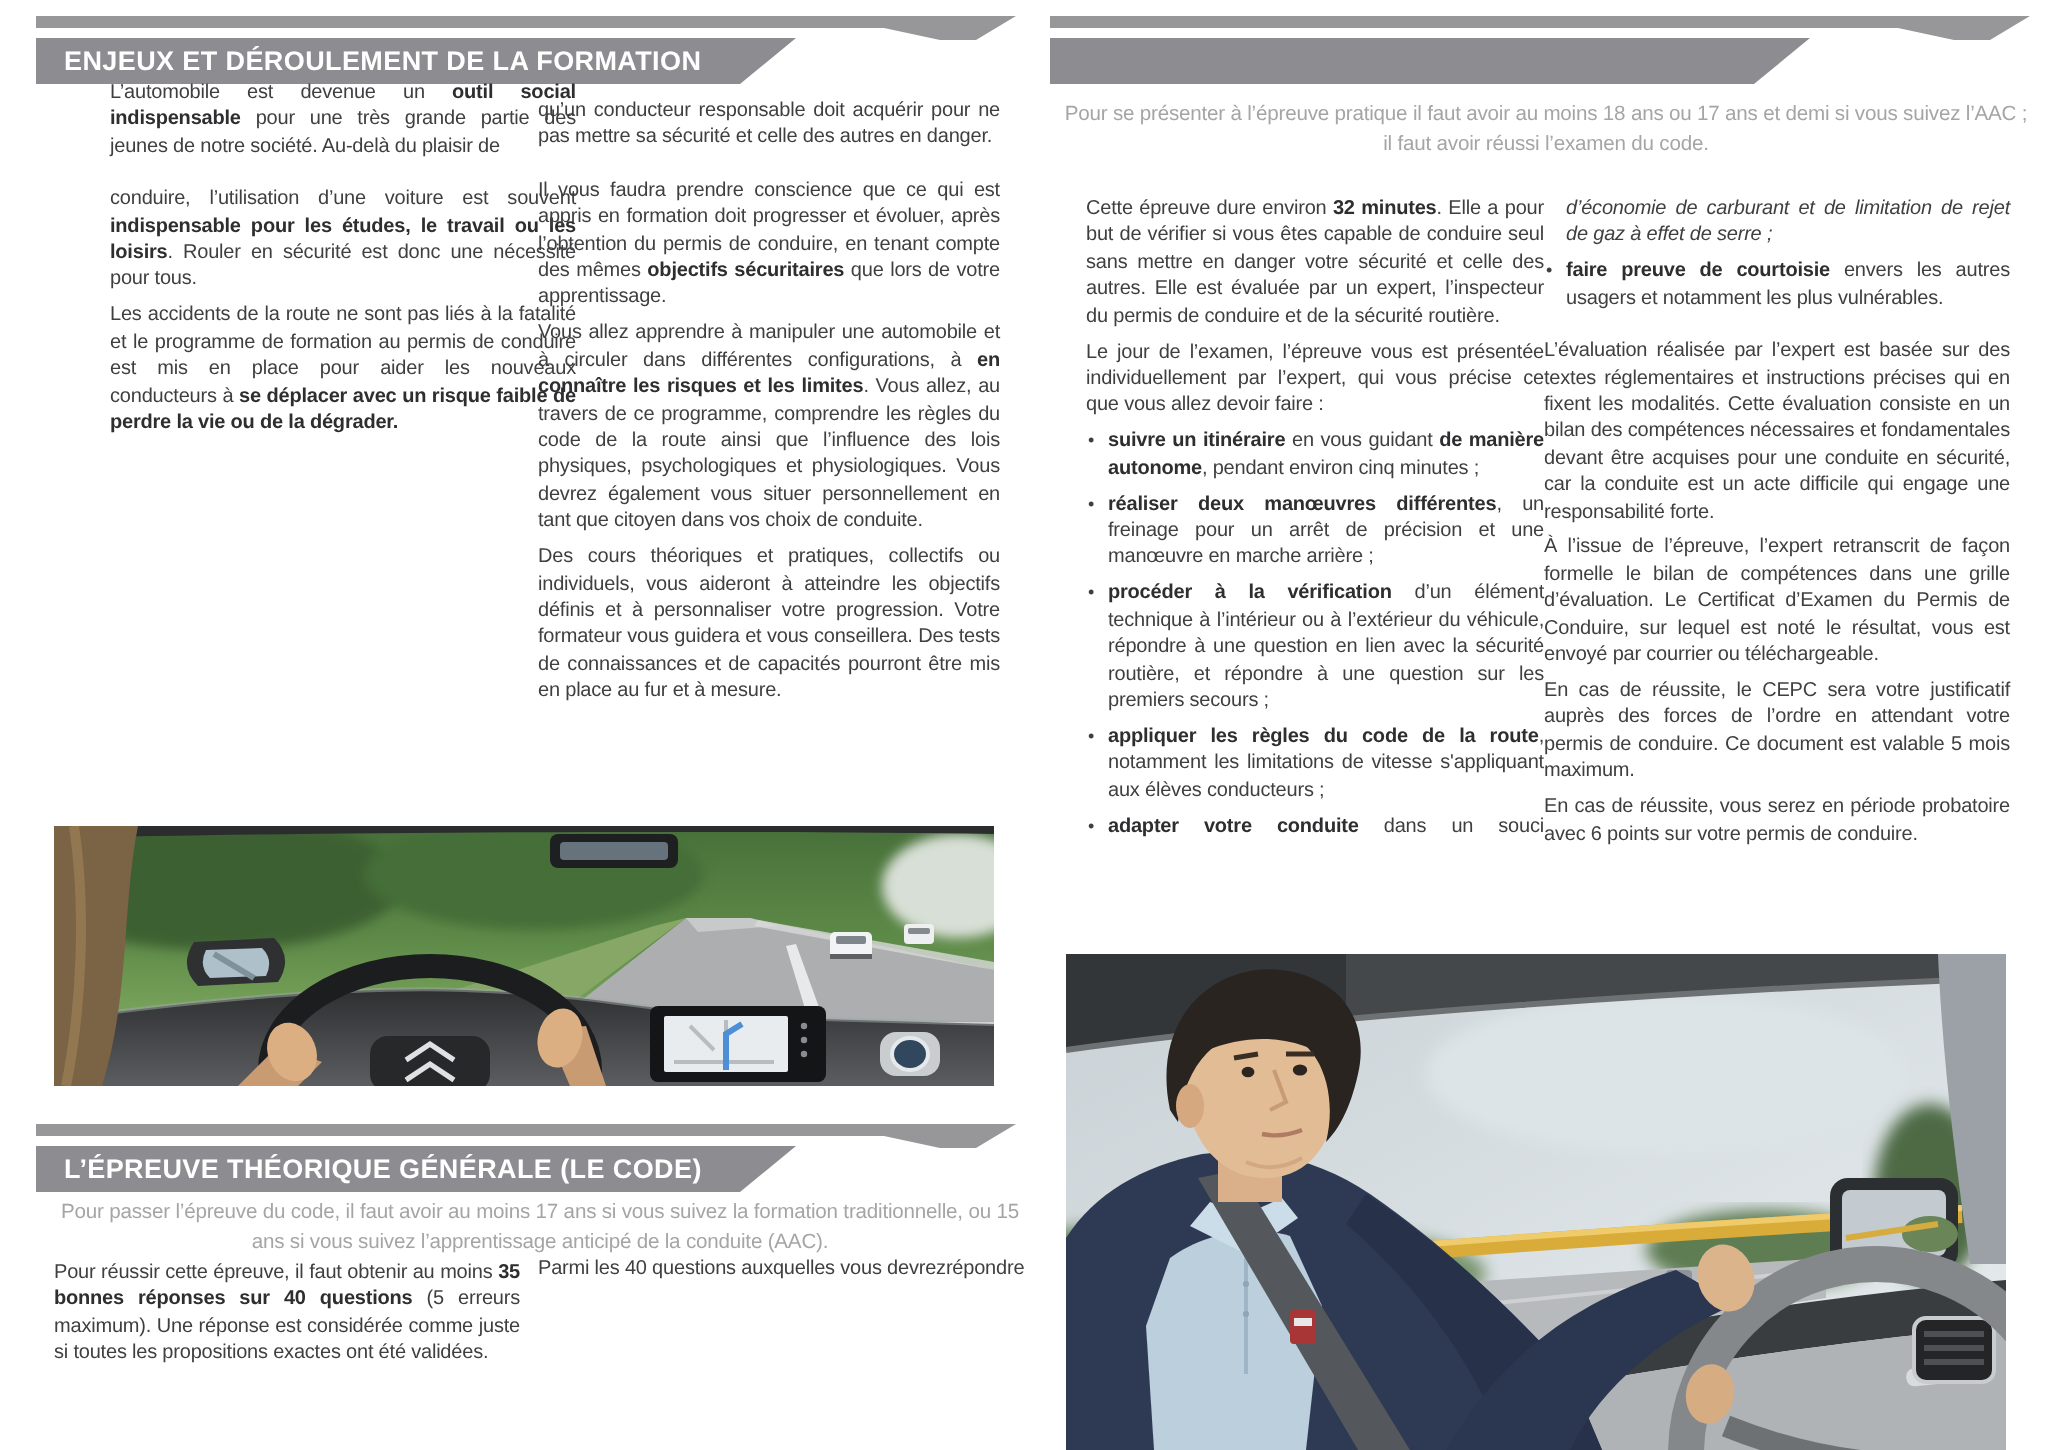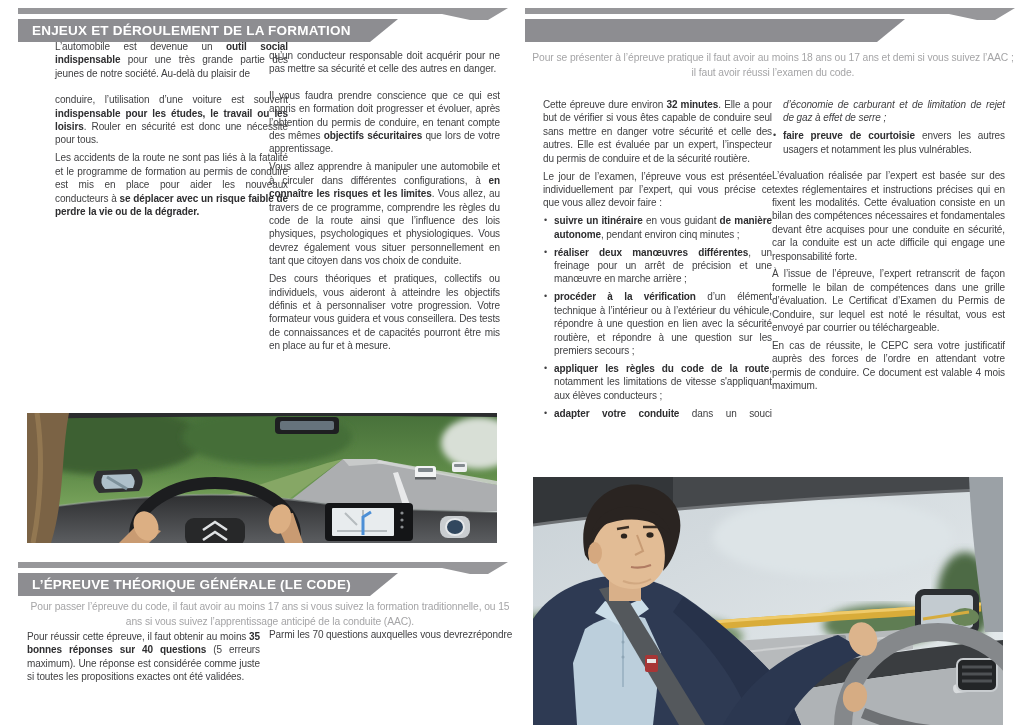--- a/index.html
+++ b/index.html
@@ -138,21 +138,21 @@
     <polygon class="banner-shape" points="0,11 380,11 352,34 0,34"></polygon>
   </svg>
   <div class="banner-title">L’ÉPREUVE THÉORIQUE GÉNÉRALE (LE CODE)</div>
 </div>
 
 <div class="abs intro" style="left:27px; top:600px; width:486px;">Pour passer l’épreuve du code, il faut avoir au moins 17 ans si vous suivez la formation traditionnelle, ou 15 ans si vous suivez l’apprentissage anticipé de la conduite (AAC).</div>
 
 <div class="abs bodycol" style="left:27px; top:630px; width:233px;">
     <div class="para"><span>Pour réussir cette épreuve, il faut obtenir au moins </span><b>35 bonnes réponses sur 40 questions</b><span> (5 erreurs maximum). Une réponse est considérée comme juste si toutes les propositions exactes ont été validées.</span></div>
   </div>
-<div class="abs parmi" style="left:269px; top:629px; width:266px;">Parmi les 70 questions auxquelles vous devrezrépondre</div>
+<div class="abs parmi" style="left:269px; top:629px; width:266px;">Parmi les 40 questions auxquelles vous devrezrépondre</div>
 
 <div class="abs banner-group" style="left:525px; top:8px;">
   <svg class="banner-svg" viewBox="0 0 490 34" preserveAspectRatio="none">
     <polygon class="strip-shape" points="0,0 490,0 470,12 452,12 424,6 0,6"></polygon>
     <polygon class="banner-shape" points="0,11 380,11 352,34 0,34"></polygon>
   </svg>
 </div>
 
 <div class="abs intro" style="left:531px; top:51px; width:484px;">Pour se présenter à l’épreuve pratique il faut avoir au moins 18 ans ou 17 ans et demi si vous suivez l’AAC ; il faut avoir réussi l’examen du code.</div>
 
@@ -163,21 +163,22 @@
     <div class="para bullet"><b>réaliser deux manœuvres différentes</b><span>, un freinage pour un arrêt de précision et une manœuvre en marche arrière ;</span></div>
     <div class="para bullet"><b>procéder à la vérification</b><span> d’un élément technique à l’intérieur ou à l’extérieur du véhicule, répondre à une question en lien avec la sécurité routière, et répondre à une question sur les premiers secours ;</span></div>
     <div class="para bullet"><b>appliquer les règles du code de la route</b><span>, notamment les limitations de vitesse s'appliquant aux élèves conducteurs ;</span></div>
     <div class="para bullet jlast"><b>adapter votre conduite</b><span> dans un souci</span></div>
   </div>
 <div class="abs bodycol" style="left:772px; top:98px; width:233px;">
     <div class="para cont"><span>d’économie de carburant et de limitation de rejet de gaz à effet de serre ;</span></div>
     <div class="para bullet"><b>faire preuve de courtoisie</b><span> envers les autres usagers et notamment les plus vulnérables.</span></div>
     <div class="para gap"><span>L’évaluation réalisée par l’expert est basée sur des textes réglementaires et instructions précises qui en fixent les modalités. Cette évaluation consiste en un bilan des compétences nécessaires et fondamentales devant être acquises pour une conduite en sécurité, car la conduite est un acte difficile qui engage une responsabilité forte.</span></div>
     <div class="para"><span>À l’issue de l’épreuve, l’expert retranscrit de façon formelle le bilan de compétences dans une grille d’évaluation. Le Certificat d’Examen du Permis de Conduire, sur lequel est noté le résultat, vous est envoyé par courrier ou téléchargeable.</span></div>
-    <div class="para"><span>En cas de réussite, le CEPC sera votre justificatif auprès des forces de l’ordre en attendant votre permis de conduire. Ce document est valable 4 mois maximum.</span></div>
+    <div class="para"><span>En cas de réussite, le CEPC sera votre justificatif auprès des forces de l’ordre en attendant votre permis de conduire. Ce document est valable 5 mois maximum.</span></div>
+    <div class="para"><span>En cas de réussite, vous serez en période probatoire avec 6 points sur votre permis de conduire.</span></div>
   </div>
 
 <div class="abs photo2wrap" style="left:533px; top:477px; width:470px; height:248px;">
   <svg class="photo" width="470" height="248" viewBox="0 0 470 248" preserveAspectRatio="none">
     <defs>
       <linearGradient id="p2sky" x1="0" y1="0" x2="1" y2="1">
         <stop offset="0" stop-color="#C9D1D6"></stop>
           <stop offset="1" stop-color="#E8EDEF"></stop>
       </linearGradient>
       <filter id="blur4">

